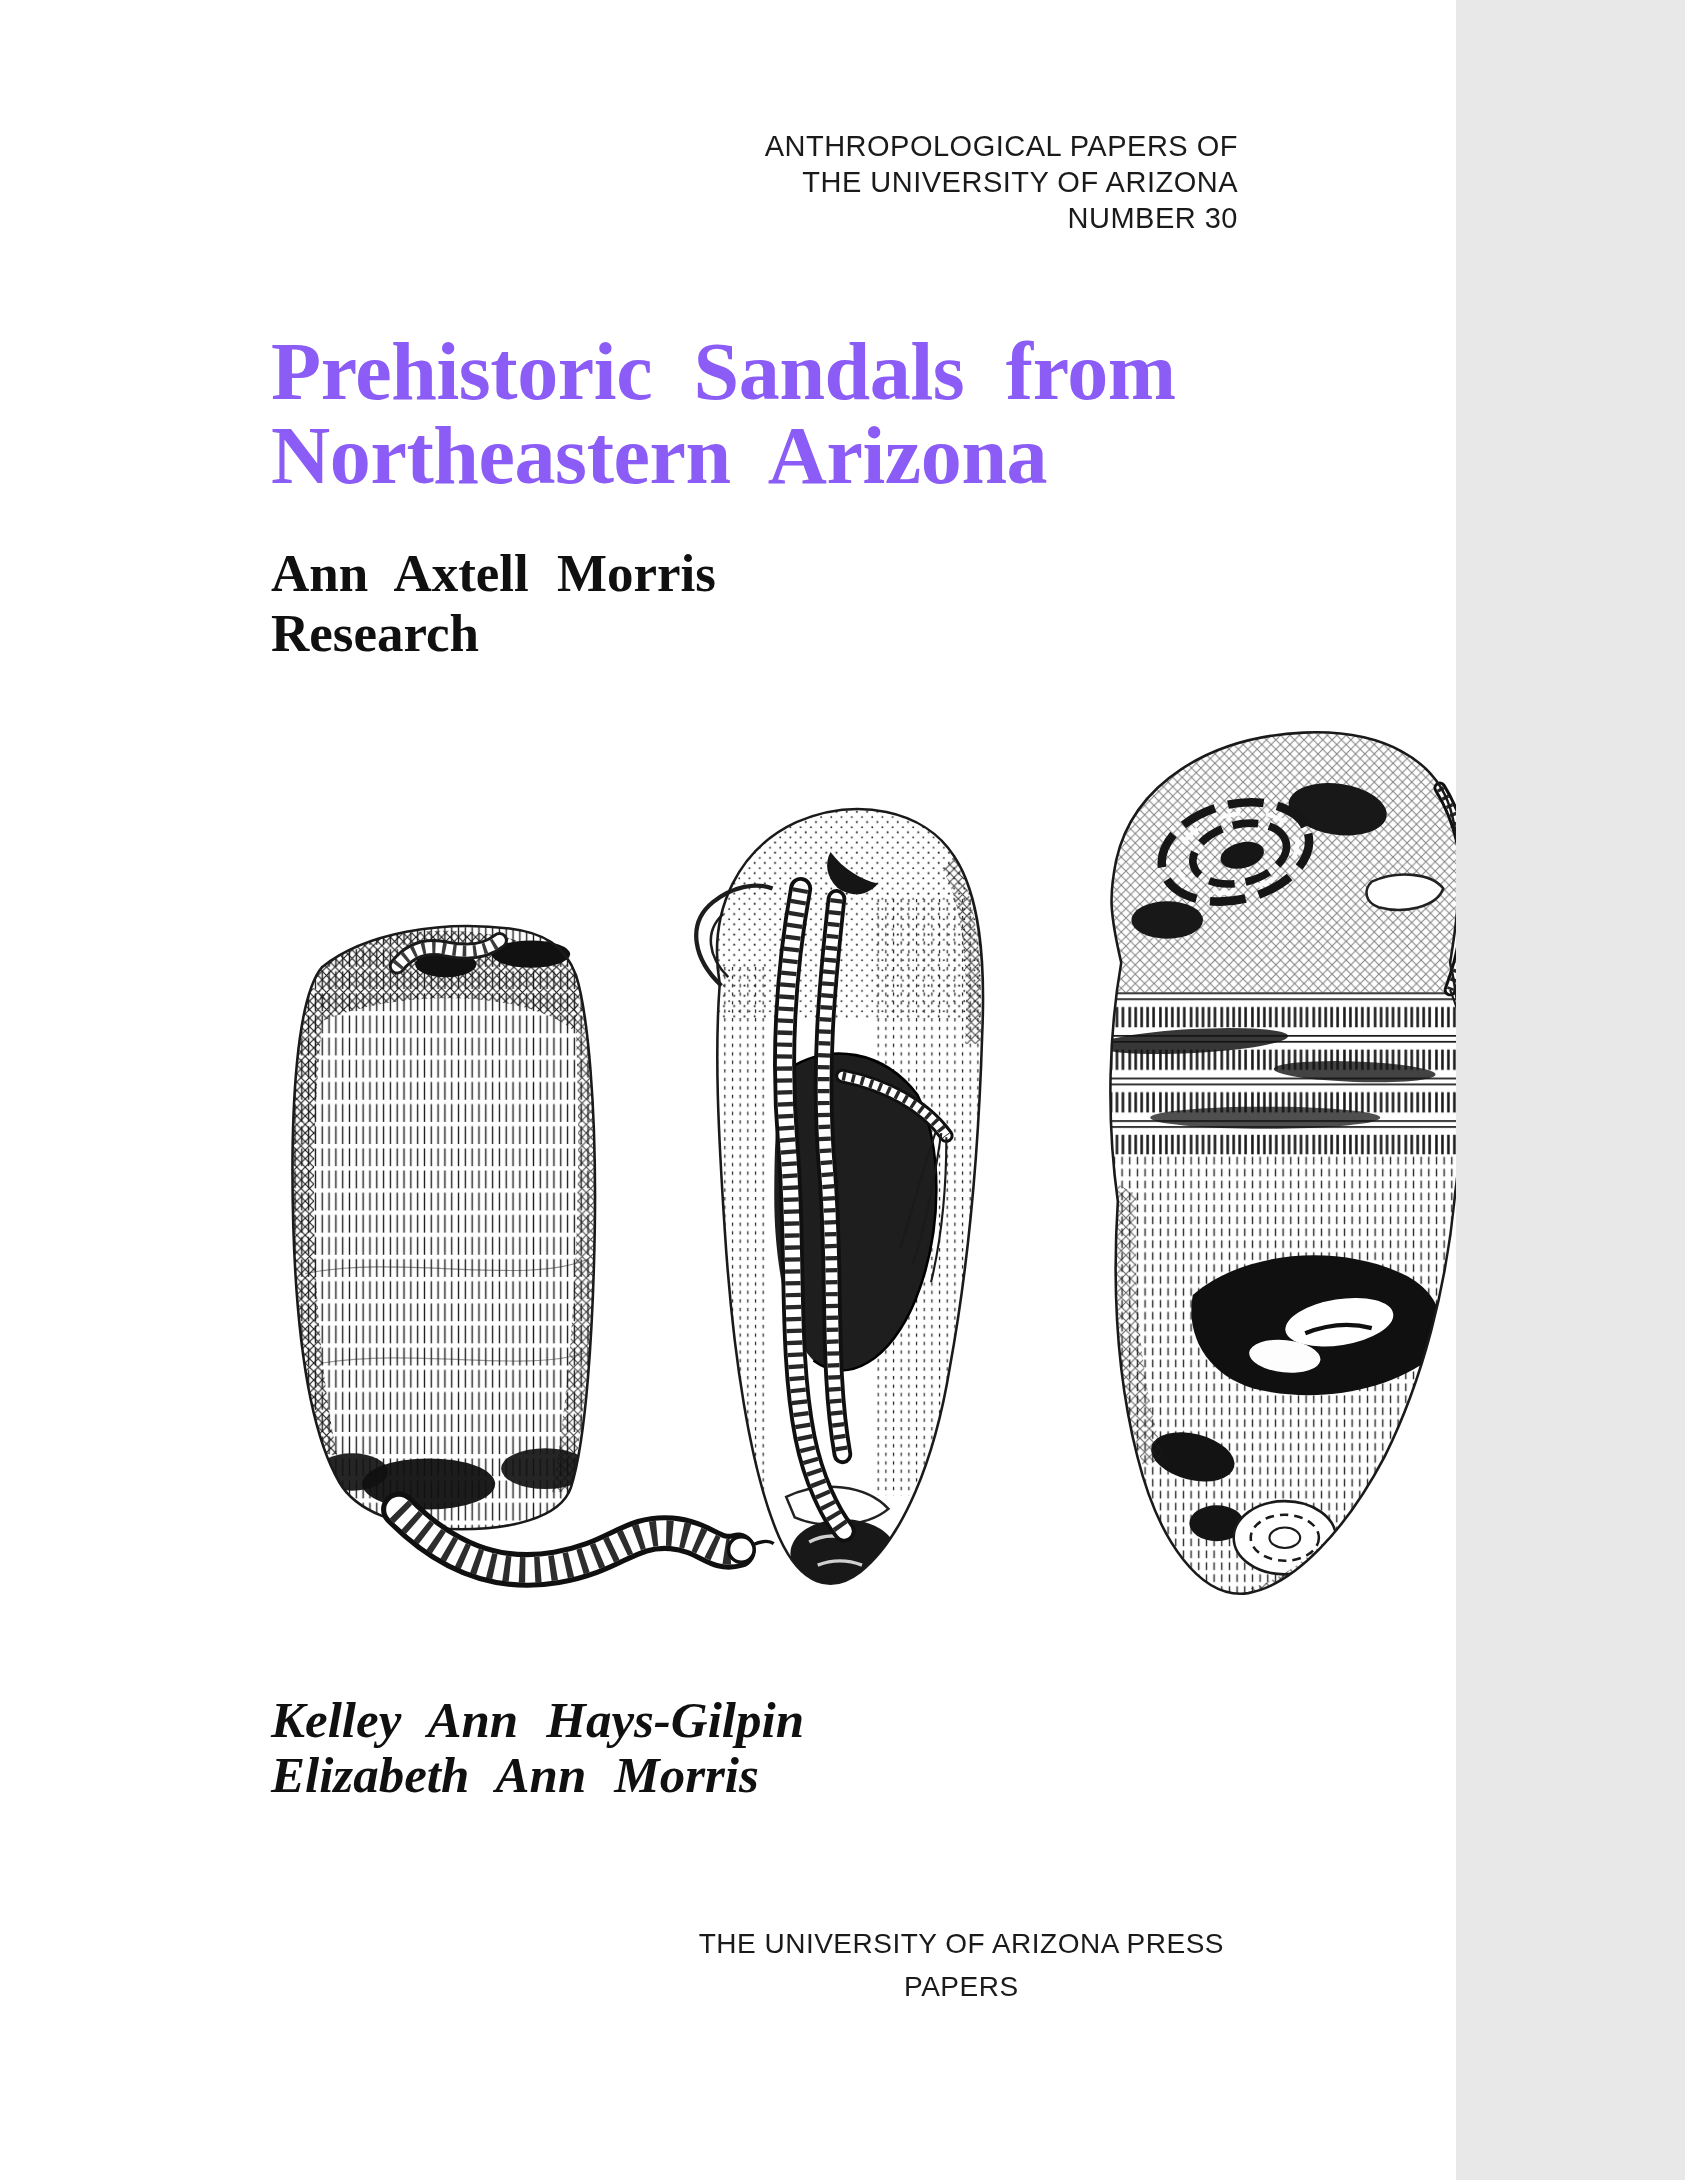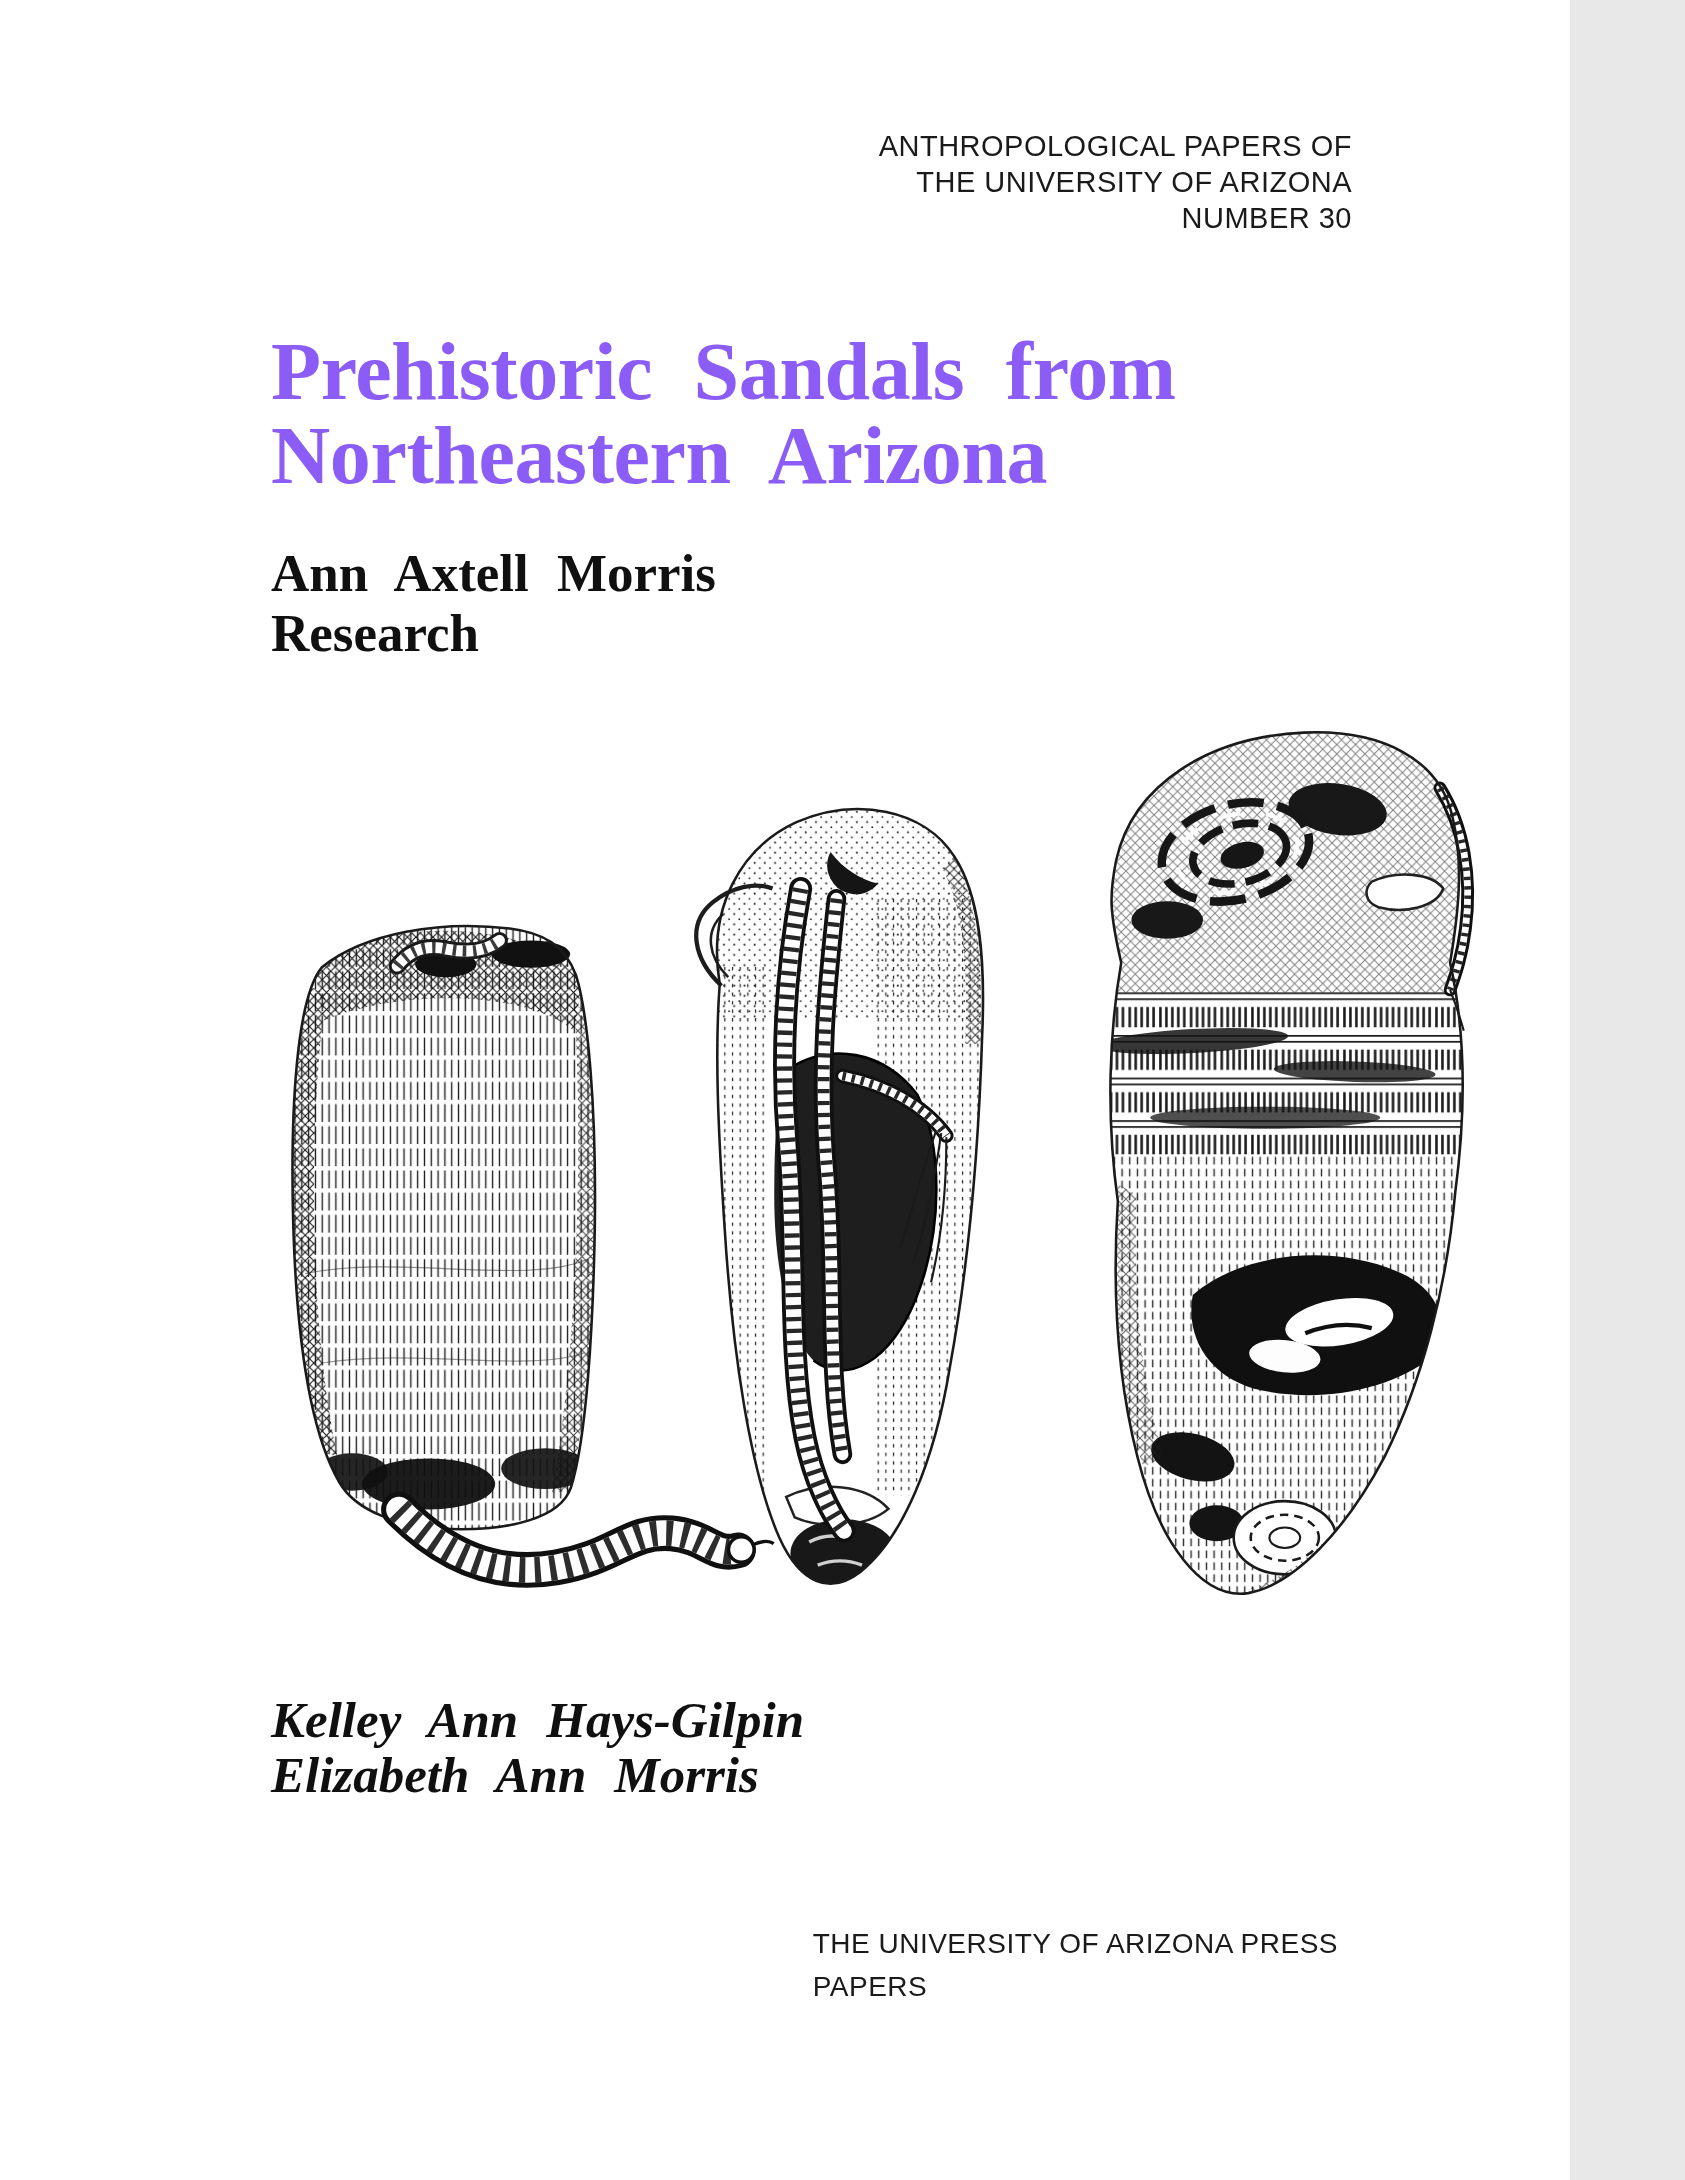--- a/index.html
+++ b/index.html
@@ -1,18 +1,18 @@
 <!DOCTYPE html>
 <html style="font-size:13.6px"><head>
 <meta charset="utf-8">
 <style>
   html,body{margin:0;padding:0;background:#e8e8e8;}
   .page{
     position:relative;
-    width:1570px;height:2181px;
+    width:1456px;height:2181px;
     background:#ffffff;
     overflow:hidden;
     font-family:"Liberation Serif",serif;
     color:#131313;
   }
   .masthead{
     position:absolute;top:128px;right:218px;
     text-align:right;
     font-family:"Liberation Sans",sans-serif;
     font-size:29px;line-height:36px;
@@ -38,21 +38,21 @@
   .authors{
     position:absolute;left:271px;top:1693px;
     font-weight:700;
     font-size:51px;line-height:55px;
     word-spacing:0.3em;
     color:#101010;
     font-style:italic;
   }
   .publisher{
     position:absolute;top:1922px;right:232px;
-    text-align:left;
+    text-align:center;
     font-family:"Liberation Sans",sans-serif;
     font-size:28px;line-height:43px;
     letter-spacing:0.5px;
     color:#1a1a1a;
   }
   .bline{display:block;}
   .art{position:absolute;left:0;top:0;width:100%;height:100%;}
   .art svg{position:absolute;}
   #sandal-left{left:271px;top:886px;}
   #sandal-middle{left:660px;top:788px;}

